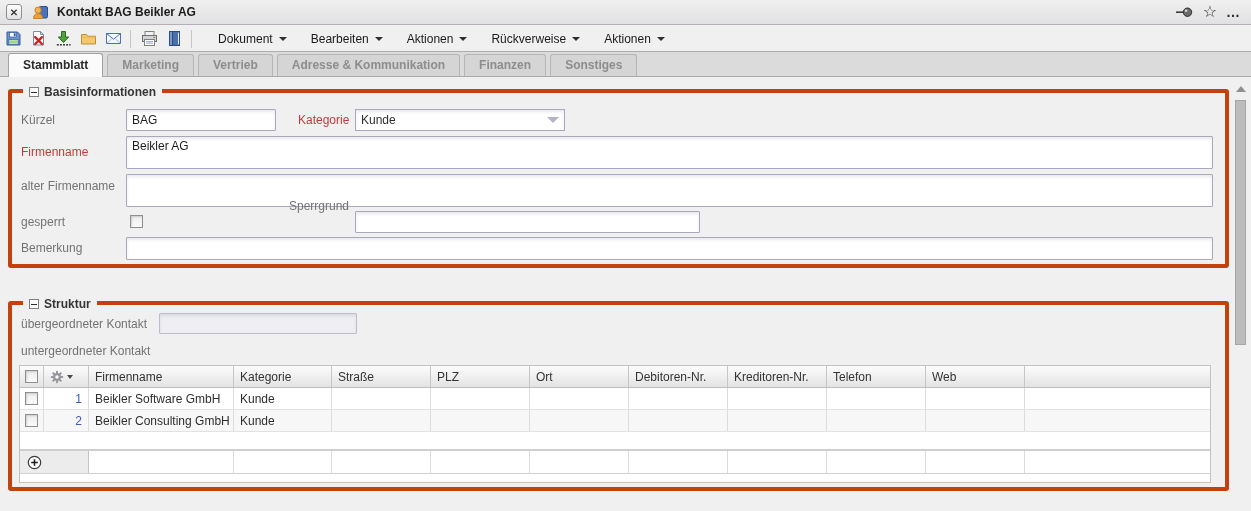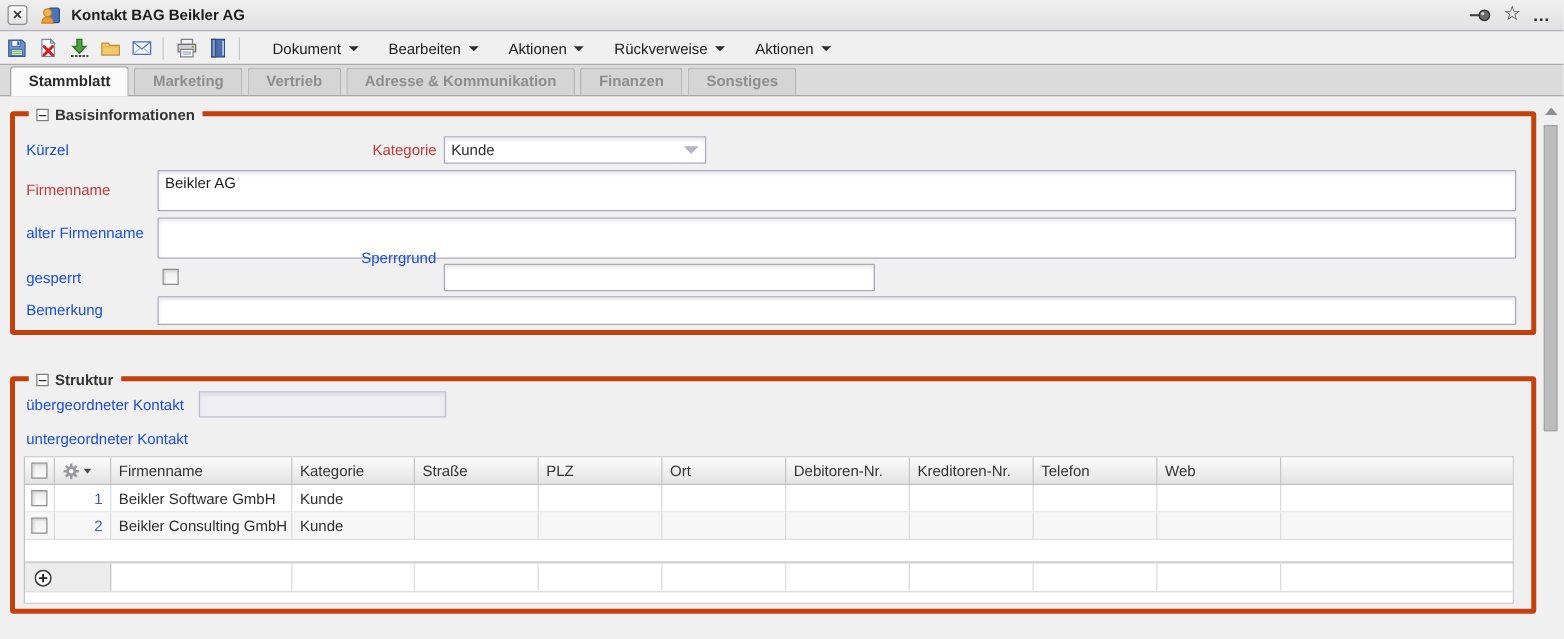--- a/index.html
+++ b/index.html
@@ -43,21 +43,21 @@
   .content { position:absolute; top:78px; left:0; width:100%; height:433px; background:#f0f0f0; }
 
   .fieldset { position:absolute; left:8px; width:1221px; border:4px solid #c2410c; border-radius:3px;
     background:#f0f0f0; }
   .legend { position:absolute; top:-8px; left:11px; background:#f0f0f0; padding:0 6px;
     display:flex; align-items:center; gap:5px; font-weight:bold; color:#353535; }
   .collapse-box { width:10px; height:10px; border:1px solid #7f7f7f; background:#fcfcfc;
     display:flex; align-items:center; justify-content:center; }
   .collapse-box::after { content:""; width:6px; height:1px; background:#2e2e2e; }
 
-  .lbl { position:absolute; color:#1d4ed8; white-space:nowrap; }
+  .lbl { position:absolute; color:#737373; white-space:nowrap; }
   .lbl.req { color:#c03c3c; }
 
   .fld { position:absolute; border:1px solid #a9a9bd; background:#fff; font-family:inherit; font-size:12px;
     color:#1e1e1e; padding:2px 5px; box-shadow:inset 0 2px 3px rgba(100,100,130,0.14); border-radius:1px;
     resize:none; overflow:hidden; outline:none; }
   .fld.disabled { background:#eeeef3; border-color:#bdbdd0; }
   .combo { position:absolute; border:1px solid #a9a9bd; background:#fff; display:flex; align-items:center;
     padding:0 5px; box-shadow:inset 0 2px 3px rgba(100,100,130,0.14); }
   .combo-arrow { margin-left:auto; width:0; height:0; border-left:6px solid transparent;
     border-right:6px solid transparent; border-top:6px solid #b3b3c4; }
@@ -225,20 +225,21 @@
   </div>
 
   <div class="content"></div>
 
   <div class="fieldset" style="top:89px; height:179px;">
     <div class="legend">
       <span class="collapse-box"></span>
       <span>Basisinformationen</span>
     </div>
     <span class="lbl" style="left:9px; top:20px;">Kürzel</span>
+    <input class="fld" style="left: 114px; top: 16px; width: 150px; height: 22px;" value="BAG">
     <span class="lbl req" style="left:286px; top:20px;">Kategorie</span>
     <div class="combo" style="left:343px; top:16px; width:210px; height:22px;">
       <span>Kunde</span>
       <span class="combo-arrow"></span>
     </div>
     <span class="lbl req" style="left:9px; top:52px;">Firmenname</span>
     <textarea class="fld" style="left: 114px; top: 43px; width: 1087px; height: 33px;">Beikler AG</textarea>
     <span class="lbl" style="left:9px; top:86px;">alter Firmenname</span>
     <textarea class="fld" style="left: 114px; top: 81px; width: 1087px; height: 33px;"></textarea>
     <span class="lbl" style="left:9px; top:122px;">gesperrt</span>

